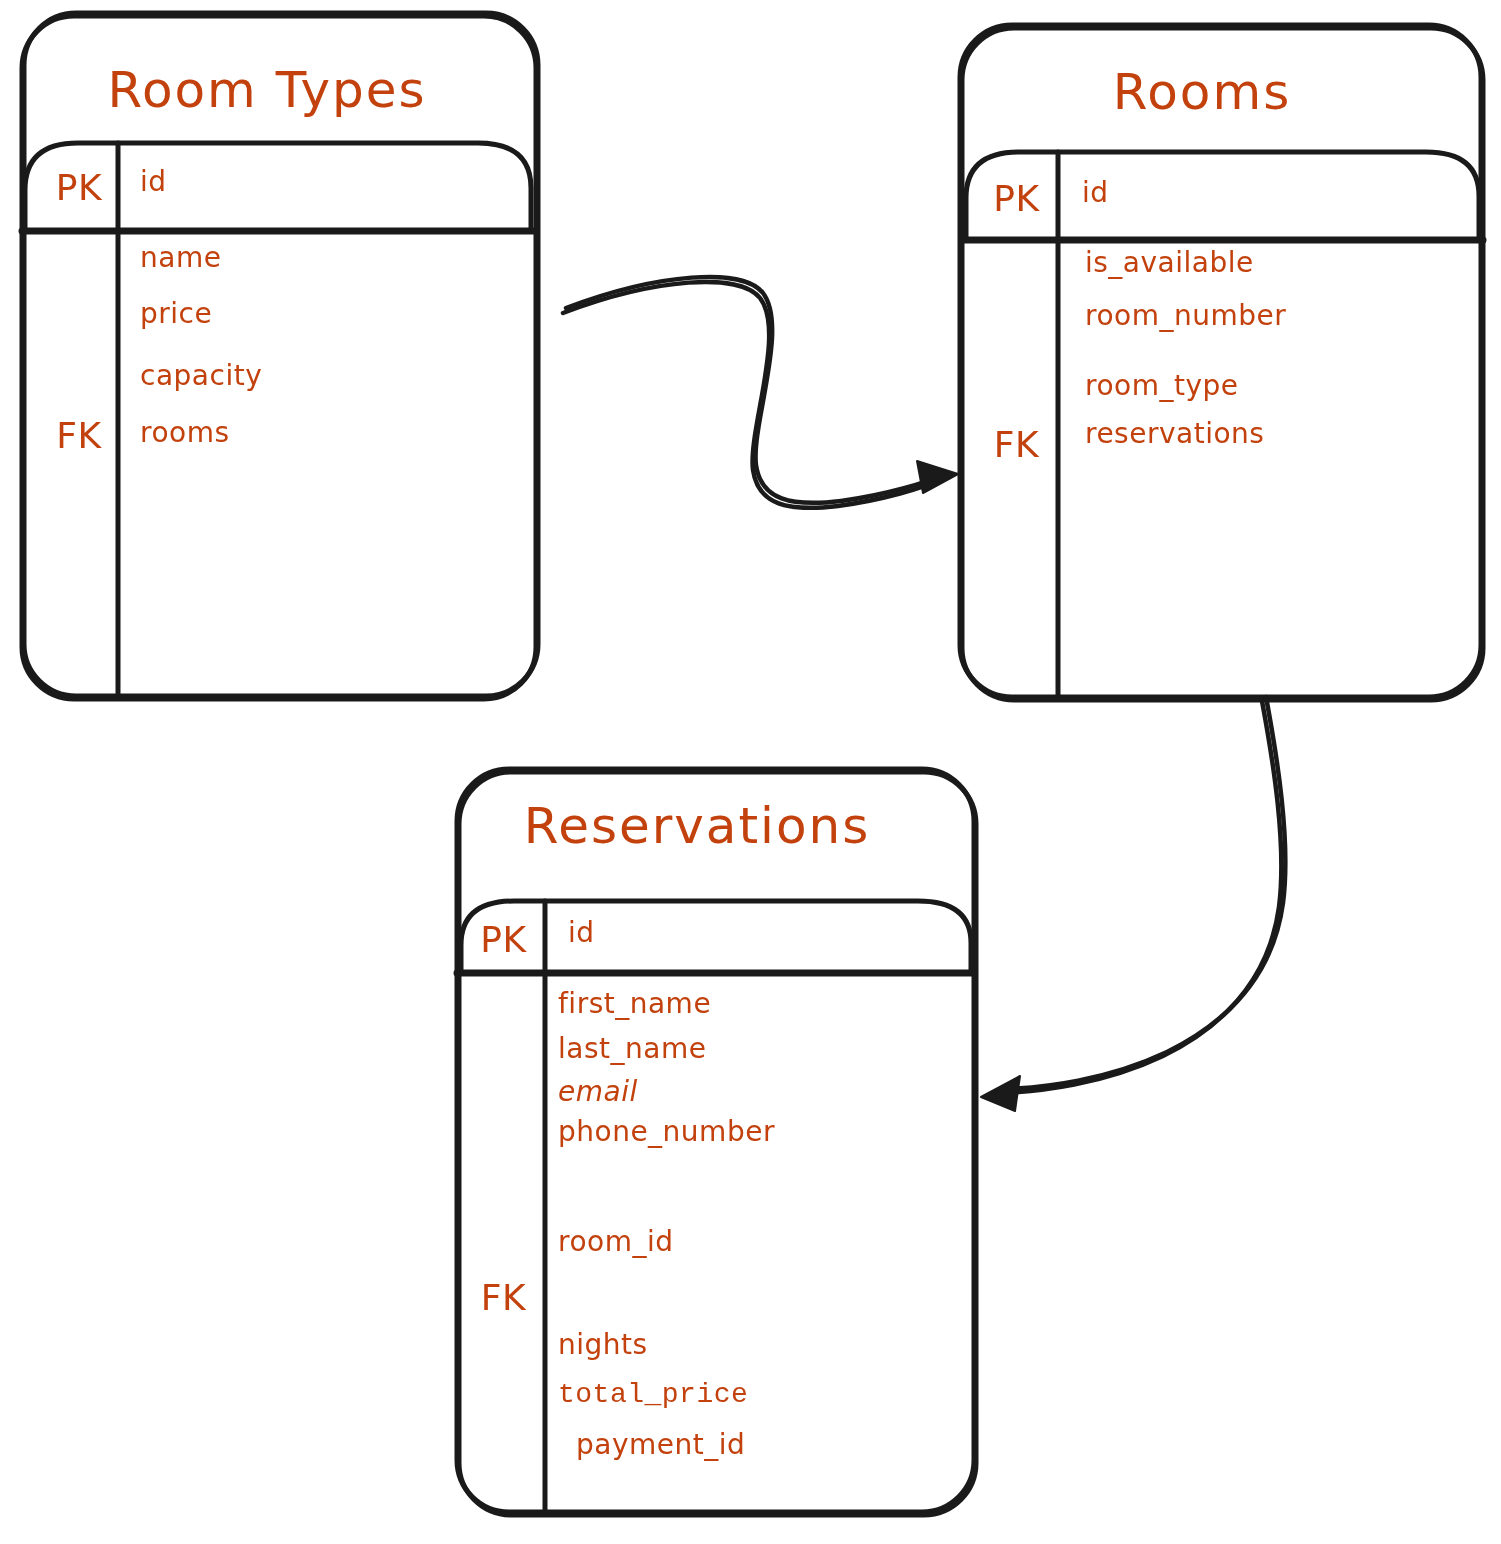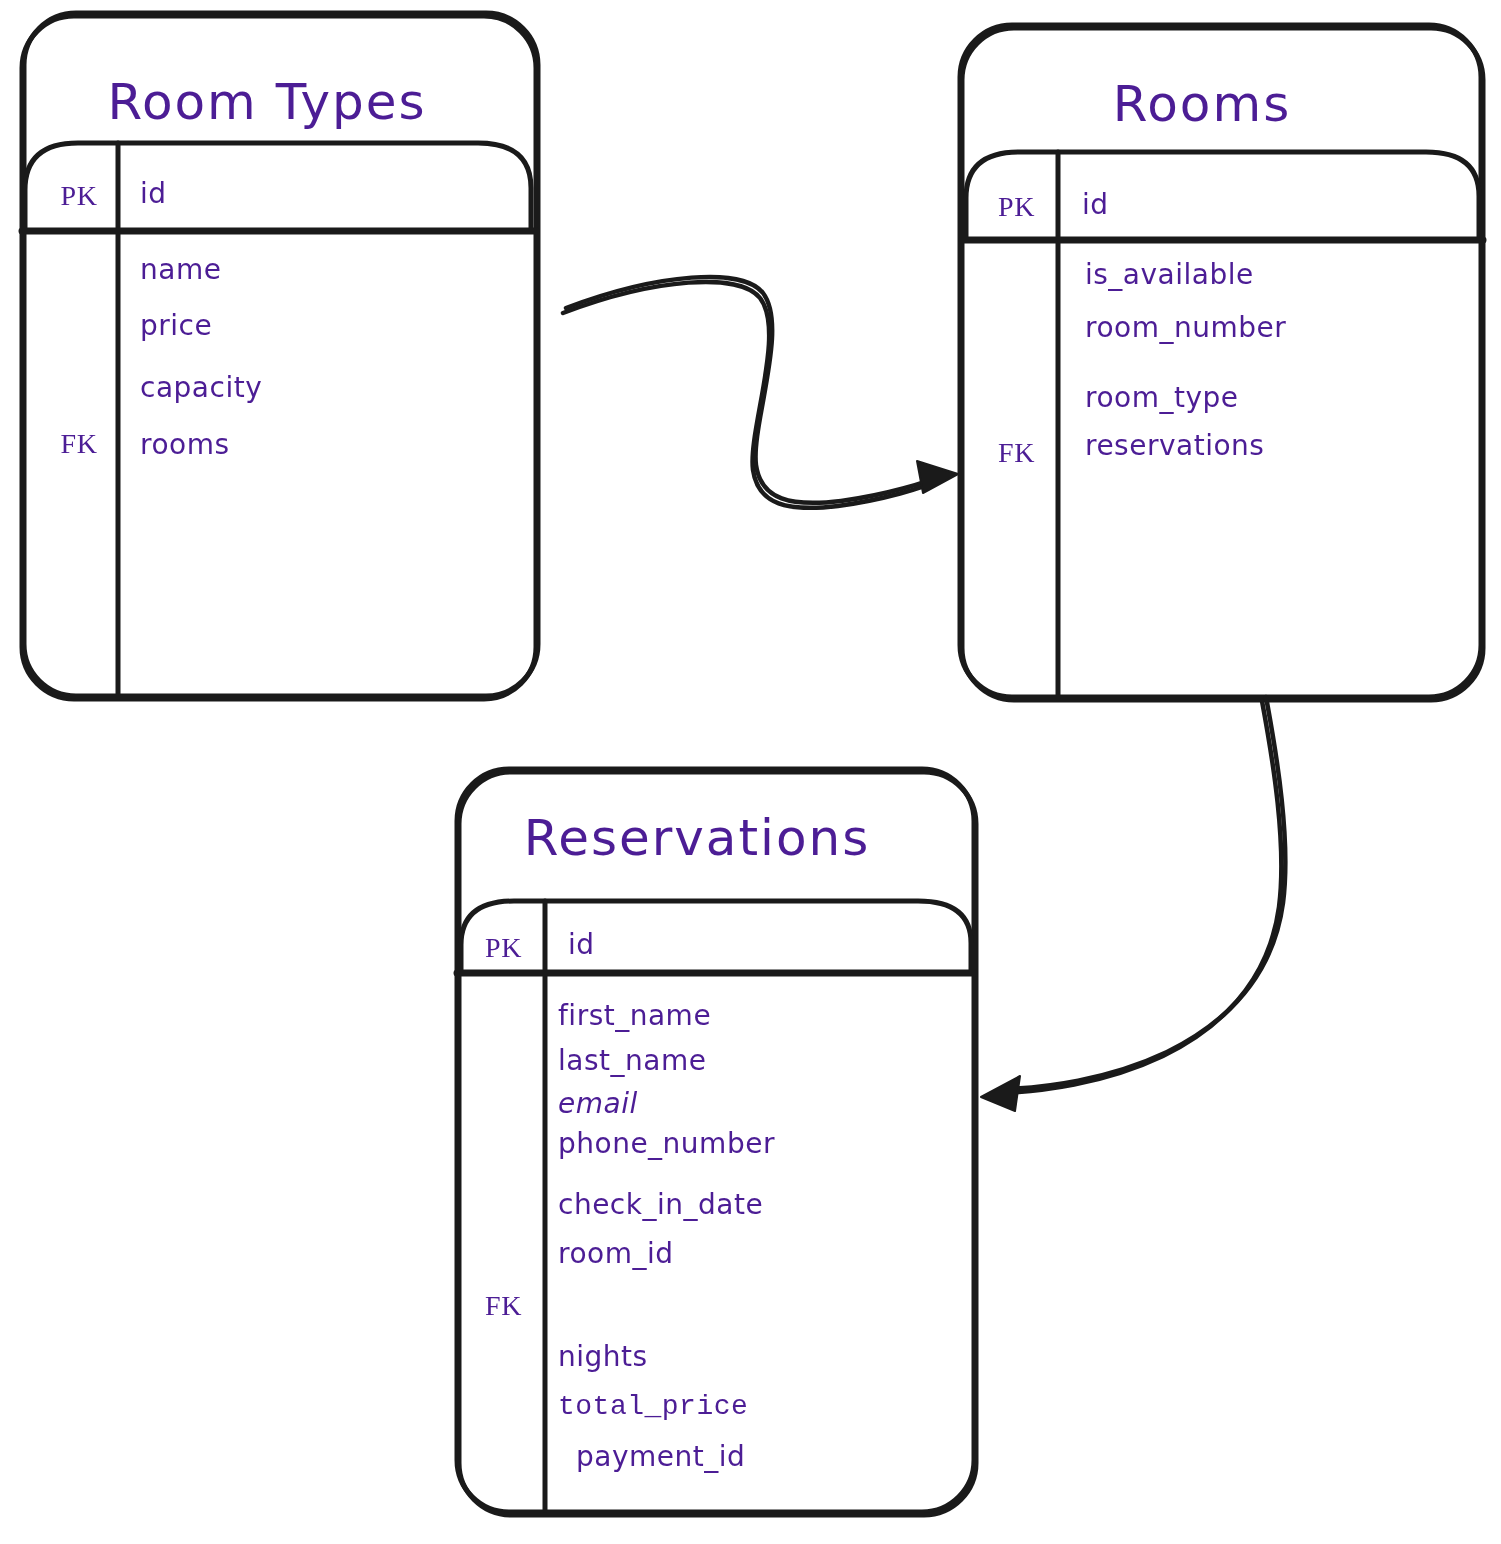--- a/index.html
+++ b/index.html
@@ -10,27 +10,26 @@
     background: #ffffff;
     font-family: "DejaVu Sans", "Liberation Sans", sans-serif;
     color: #1a1a1a;
     overflow: hidden;
   }
   #wires { position: absolute; left: 0; top: 0; width: 1501px; height: 1544px; }
   .txt {
     position: absolute;
     line-height: 1;
     white-space: nowrap;
-    color: #4c1d95;
+    color: #c2410c;
     letter-spacing: 0.5px;
-    margin-top: 12px;
   }
   .title { font-size: 50px; text-align: center; letter-spacing: 2px; }
   .field { font-size: 28px; }
-  .keylab { font-size: 28px; text-align: center; font-family: Liberation Serif, serif; }
+  .keylab { font-size: 36px; text-align: center; }
 </style>
 </head>
 <body>
 
 <div id="canvas">
 
   <svg id="wires" viewBox="0 0 1501 1544" xmlns="http://www.w3.org/2000/svg" fill="none" stroke="#1a1a1a" stroke-linecap="round" stroke-linejoin="round">
 
     <g>
       <rect id="rt-outer" x="22" y="16" width="514" height="683" rx="52" stroke-width="5"></rect>
@@ -87,20 +86,19 @@
   <div class="txt field" style="left:1085px; top:420px;">reservations</div>
   <div class="txt keylab" style="left:975px; top:427px; width:83px;">FK</div>
 
   <div class="txt title" style="left:457px; top:801px; width:480px;">Reservations</div>
   <div class="txt keylab" style="left:462px; top:922px; width:83px;">PK</div>
   <div class="txt field" style="left:568px; top:919px;">id</div>
   <div class="txt field" style="left:558px; top:990px;">first_name</div>
   <div class="txt field" style="left:558px; top:1035px;">last_name</div>
   <div class="txt field" style="left:558px; top:1078px;font-style:italic;">email</div>
   <div class="txt field" style="left:558px; top:1118px;">phone_number</div>
-  <div class="txt field" style="left:558px; top:1179px;">check_in_date</div>
   <div class="txt field" style="left:558px; top:1228px;">room_id</div>
   <div class="txt keylab" style="left:462px; top:1280px; width:83px;">FK</div>
   <div class="txt field" style="left:558px; top:1331px;">nights</div>
   <div class="txt field" style="left:558px; top:1381px;font-family:Liberation Mono, monospace;">total_price</div>
   <div class="txt field" style="left:576px; top:1431px;">payment_id</div>
 
 </div>
 
 </body></html>

